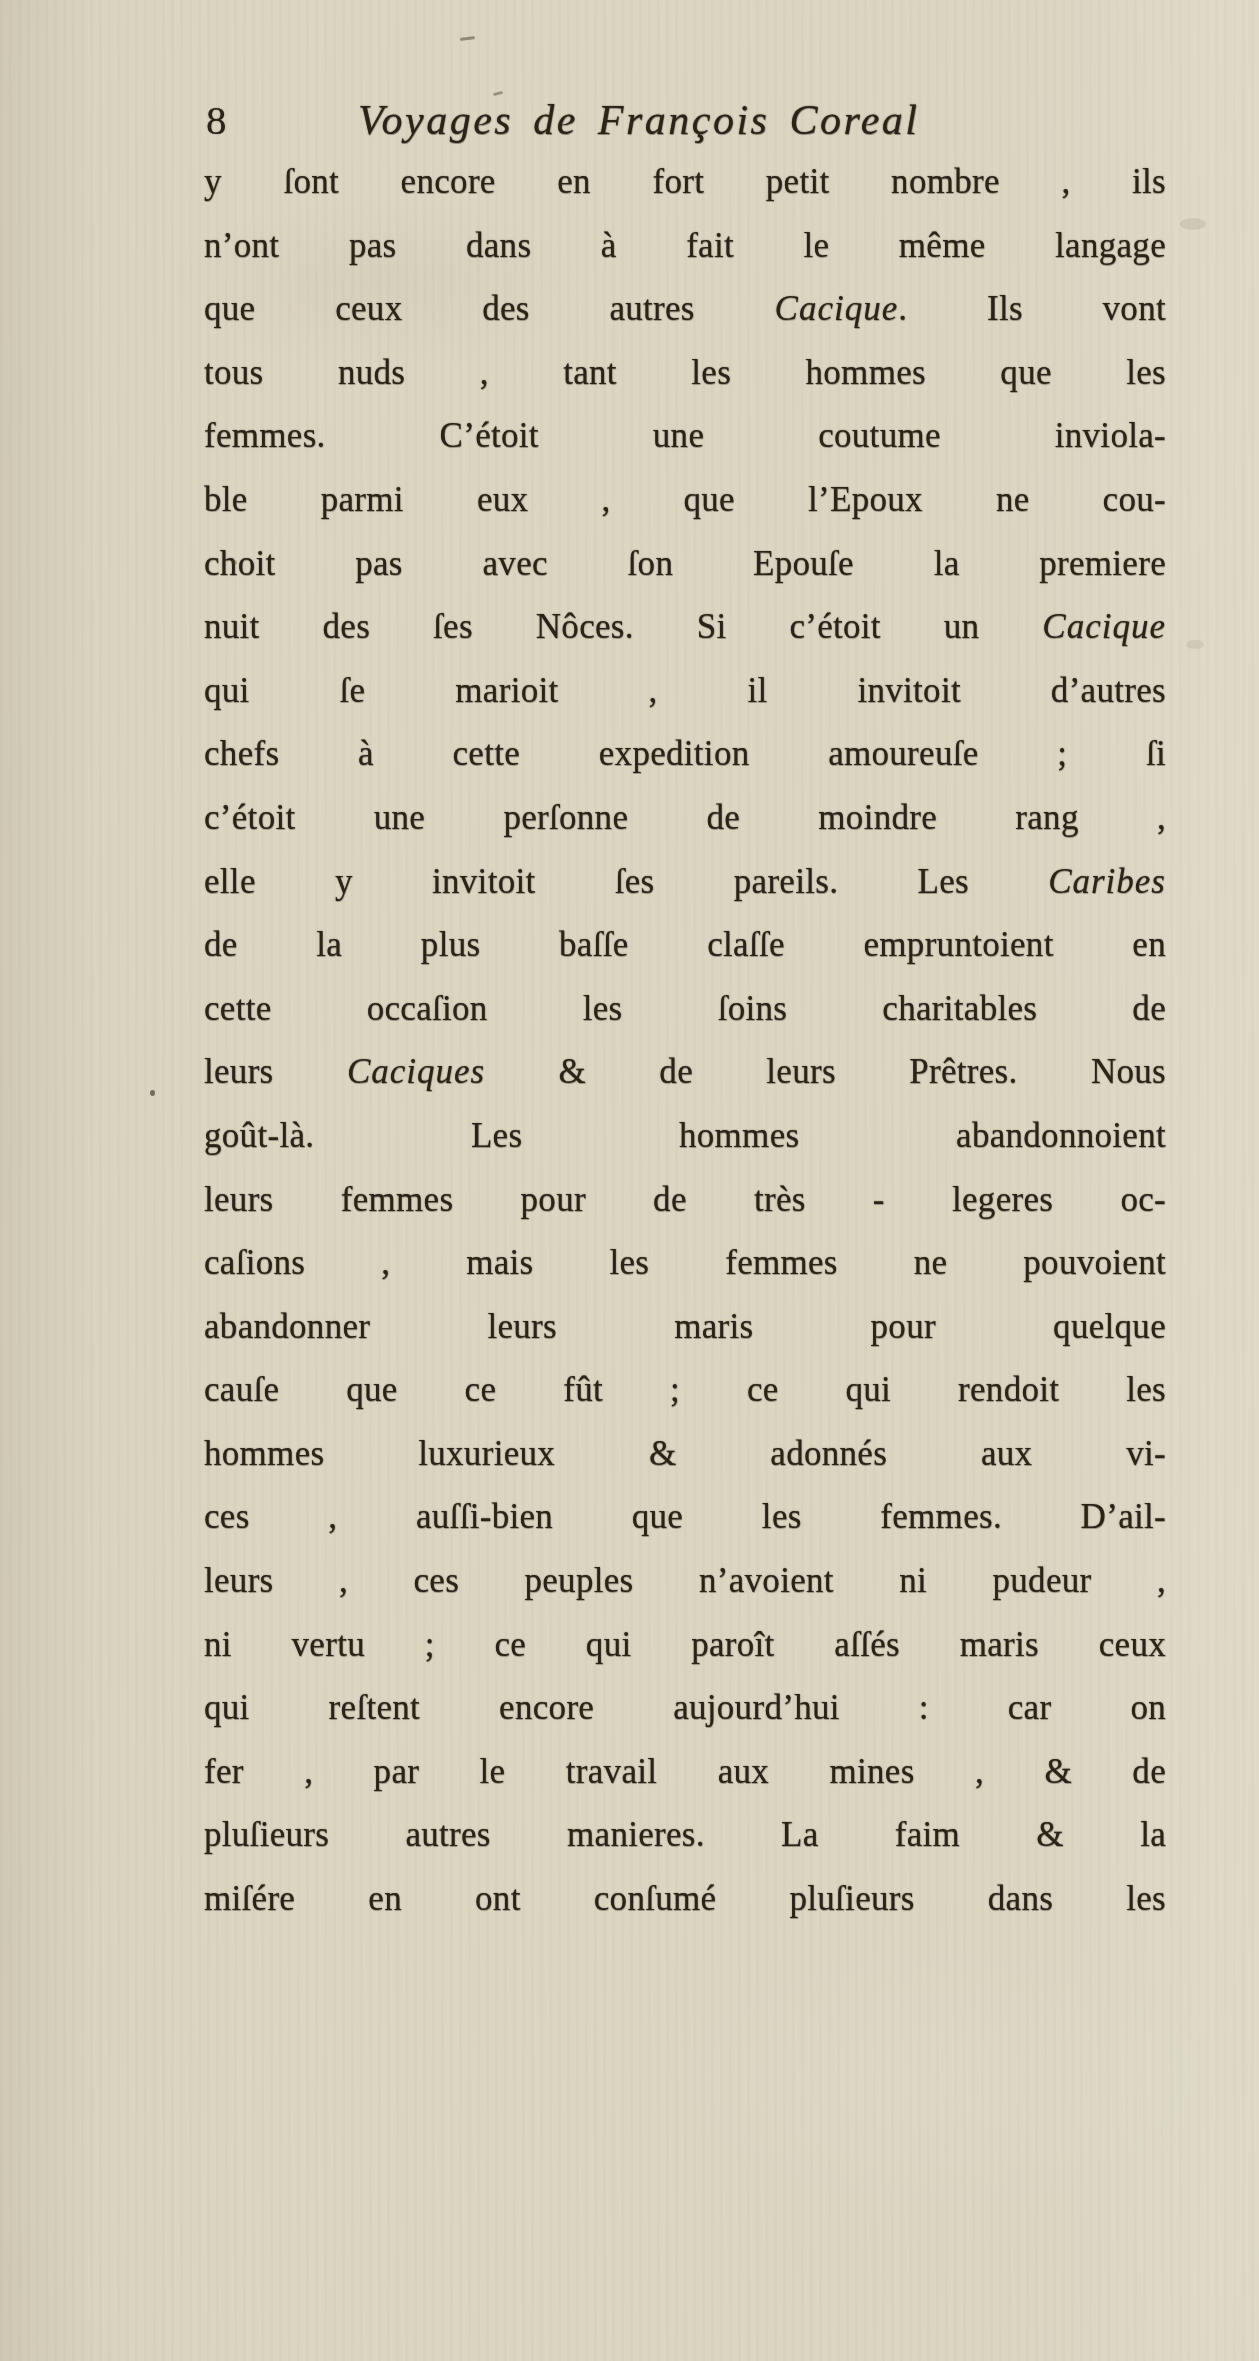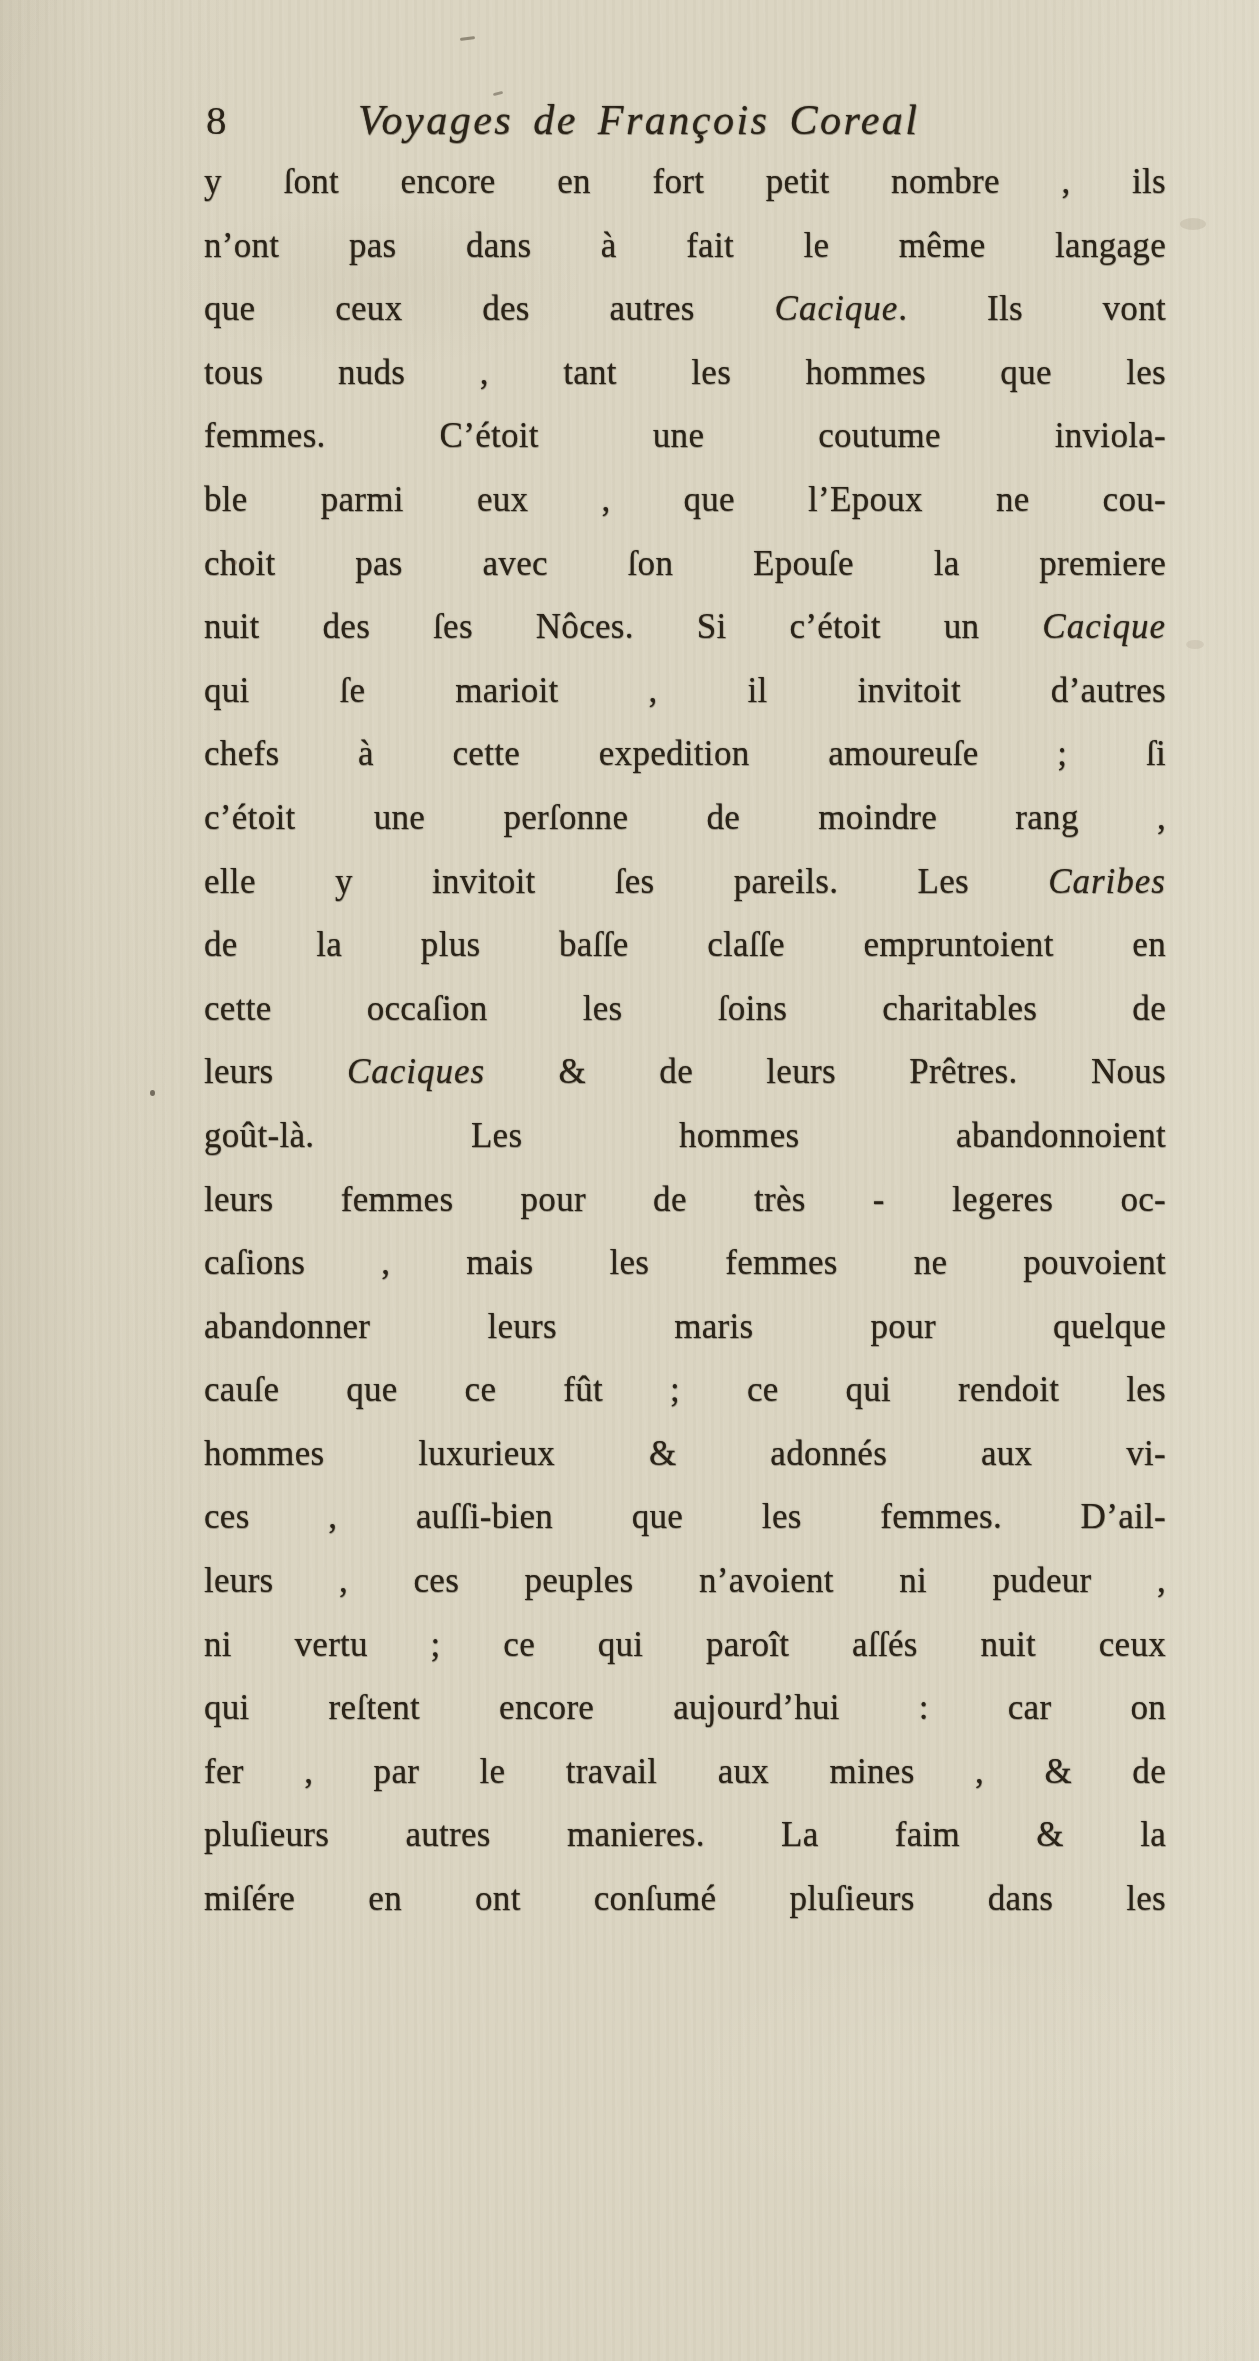--- a/index.html
+++ b/index.html
@@ -110,21 +110,21 @@
     <div class="line">cette occaſion les ſoins charitables de</div>
     <div class="line">leurs <i>Caciques</i> &amp; de leurs Prêtres. Nous</div>
     <div class="line">goût-là. Les hommes abandonnoient</div>
     <div class="line">leurs femmes pour de très - legeres oc-</div>
     <div class="line">caſions , mais les femmes ne pouvoient</div>
     <div class="line">abandonner leurs maris pour quelque</div>
     <div class="line">cauſe que ce fût ; ce qui rendoit les</div>
     <div class="line">hommes luxurieux &amp; adonnés aux vi-</div>
     <div class="line">ces , auſſi-bien que les femmes. D’ail-</div>
     <div class="line">leurs , ces peuples n’avoient ni pudeur ,</div>
-    <div class="line">ni vertu ; ce qui paroît aſſés nuit ceux</div>
+    <div class="line">ni vertu ; ce qui paroît aſſés maris ceux</div>
     <div class="line">qui reſtent encore aujourd’hui : car on</div>
     <div class="line">fer , par le travail aux mines , &amp; de</div>
     <div class="line">pluſieurs autres manieres. La faim &amp; la</div>
     <div class="line">miſére en ont conſumé pluſieurs dans les</div>
   </main>
 
   <div class="speck" style="left:460px; top:37px; width:15px; height:3px; border-radius:2px; transform:rotate(-8deg); background:rgba(55,46,32,0.45);"></div>
   <div class="speck" style="left:493px; top:92px; width:10px; height:3px; border-radius:2px; transform:rotate(-14deg); background:rgba(55,46,32,0.40);"></div>
   <div class="speck" style="left:150px; top:1090px; width:5px; height:6px; background:rgba(50,42,30,0.60);"></div>
   <div class="speck" style="left:231px; top:560px; width:6px; height:5px; background:rgba(90,60,40,0.35);"></div>

